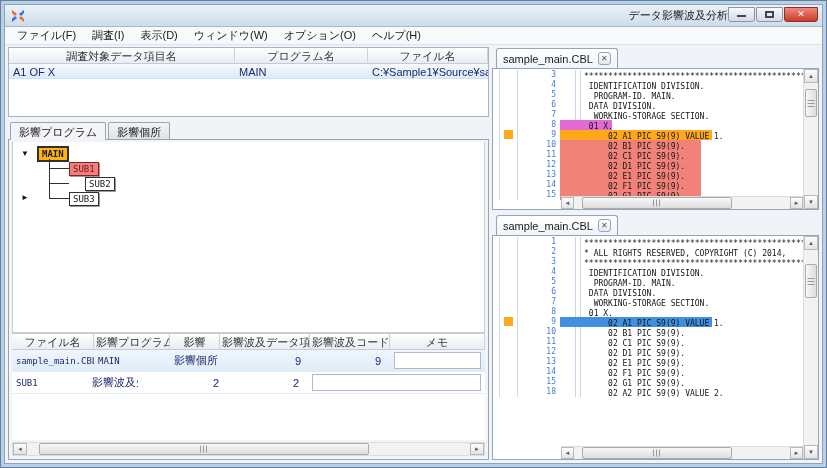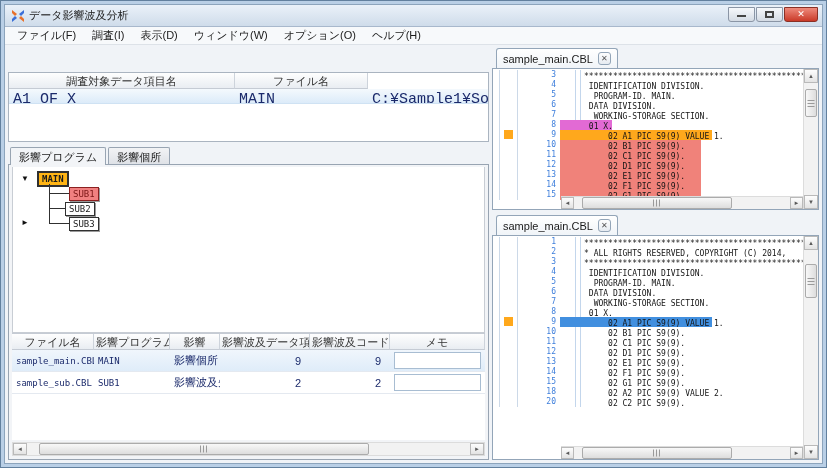--- a/index.html
+++ b/index.html
@@ -5,49 +5,49 @@
   * { margin:0; padding:0; box-sizing:border-box; }
   html,body { width:827px; height:468px; overflow:hidden; }
   body { font-family:"Liberation Sans","DejaVu Sans",sans-serif; font-size:11px; color:#1a1a1a; background:#fff; }
   .mono { font-family:"DejaVu Sans Mono","Liberation Mono",monospace; }
 
   
   .win { width:827px; height:468px; border:1px solid #62809e; background:#b9cfe6; padding:3px; }
   .win-inner { width:100%; height:100%; border:1px solid #8ca4bc; background:#f0f3f7; display:flex; flex-direction:column; overflow:hidden; }
 
   
-  .titlebar { height:22px; flex:0 0 22px; background:linear-gradient(#eaf1f9,#cfdcea); border-bottom:1px solid #a8b8cc; display:flex; align-items:center; padding:0 4px; }
+  .titlebar { height:22px; flex:0 0 22px; background:linear-gradient(#eaf1f9,#cfdcea); border-bottom:1px solid #a8b8cc; display:flex; align-items:center; padding:0 4px;text-align:right; }
   .app-icon { width:14px; height:14px; margin:0 4px 0 2px; }
   .title-text { font-size:11px; color:#1a1a1a; flex:1; }
   .win-controls { display:flex; gap:1px; align-items:flex-start; height:22px; padding-top:2px; }
   .wbtn { height:15px; border:1px solid #8a95a5; border-radius:0 0 3px 3px; background:linear-gradient(#f6f8fb,#d4dbe4); display:flex; align-items:center; justify-content:center; font-size:9px; color:#333; }
   .wbtn.min { width:27px; } .wbtn.max { width:27px; }
   .wbtn.close { width:34px; background:linear-gradient(#ee8a7c,#ca3a28); border-color:#8a3025; color:#fff; font-weight:bold; }
   .min-glyph { width:9px; height:3px; border-bottom:2px solid #444; margin-top:3px; }
   .max-glyph { width:9px; height:7px; border:2px solid #444; }
 
   
   .menubar { height:33px; flex:0 0 17px; background:#f7f9fb; border-bottom:1px solid #dde2e8; display:flex; align-items:center; padding-left:4px; }
   .menu-item { padding:1px 8px; font-size:11px; cursor:default; }
 
   
   .main { flex:1; display:flex; overflow:hidden; padding:2px 3px 3px 3px; gap:3px; }
-  .left-pane { flex:0 0 481px; display:flex; flex-direction:column; overflow:hidden;margin-top:25px; }
+  .left-pane { flex:0 0 481px; display:flex; flex-direction:column; overflow:hidden; }
   .right-pane { flex:1; display:flex; flex-direction:column; overflow:hidden; gap:4px; }
 
   
   .th { background:linear-gradient(#fefefe,#e9edf2); border-right:1px solid #cdd3db; border-bottom:1px solid #c5cbd4; text-align:center; padding:1px 2px; color:#333; font-size:11px; height:16px; overflow:hidden; white-space:nowrap; }
   .listbox { border:1px solid #aab4c0; background:#fff; }
 
   
   .target-box { flex:0 0 70px; display:flex; flex-direction:column; overflow:hidden; }
   .target-header, .trow { display:flex; }
   .target-header .th:nth-child(1){ width:226px; } .target-header .th:nth-child(2){ width:133px; } .target-header .th:nth-child(3){ flex:1; }
   .trow { height:15px; background:linear-gradient(#f4f9fd,#dcebf9); border-bottom:1px solid #cfe2f3; }
-  .trow .td { font-family:Liberation Mono, monospace; font-size:15px; color:#1b2a6b; padding:2px 4px; white-space:nowrap; overflow:hidden; }
+  .trow .td { font-family:Liberation Sans, sans-serif; font-size:11px; color:#1b2a6b; padding:2px 4px; white-space:nowrap; overflow:hidden; }
   .trow .td:nth-child(1){ width:226px; } .trow .td:nth-child(2){ width:133px; } .trow .td:nth-child(3){ flex:1; }
 
   
   .tabs { flex:0 0 18px; display:flex; align-items:flex-end; padding-left:2px; margin-top:4px; position:relative; z-index:2; }
   .tab { border:1px solid #98a4b2; border-bottom:none; border-radius:2px 2px 0 0; padding:2px 8px 2px 8px; font-size:11px; background:linear-gradient(#f2f3f5,#dfe2e7); margin-right:2px; height:17px; }
   .tab.active { background:#f2f4f7; height:18px; position:relative; top:1px; }
 
   
   .tab-panel { flex:1; border:1px solid #98a4b2; background:#f2f4f7; display:flex; flex-direction:column; overflow:hidden; padding:2px; }
   .caption-bar { flex:0 0 16px; background:#b9d0e8; text-align:center; font-size:11px; color:#1c2b3a; line-height:16px; margin:1px 1px 0 1px; }
@@ -142,20 +142,21 @@
         <div class="menu-item">ヘルプ(H)</div>
       </div>
 
     <div class="main">
 
       <div class="left-pane">
 
         <div class="target-box listbox">
           <div class="target-header">
               <div class="th">調査対象データ項目名</div>
+              <div class="th">プログラム名</div>
               <div class="th">ファイル名</div>
             </div>
           <div>
               <div class="trow">
                 <div class="td">A1 OF X</div>
                 <div class="td">MAIN</div>
                 <div class="td">C:¥Sample1¥Source¥sampl</div>
               </div>
             </div>
         </div>
@@ -166,21 +167,21 @@
           </div>
 
         <div class="tab-panel">
 
           <div class="tree-canvas">
             <div class="expander" style="left:8px; top:7px;">▼</div>
             <div class="node root" style="left:24px; top:4px;">MAIN</div>
           <div class="tline" style="left: 36px; top: 26px; width: 20px; height: 1px;"></div>
               <div class="node impacted" style="left: 56px; top: 20px;">SUB1</div>
               <div class="tline" style="left: 36px; top: 41px; width: 20px; height: 1px;"></div>
-              <div class="node " style="left: 52px; top: 35px;">SUB2</div>
+              <div class="node " style="left: 72px; top: 35px;">SUB2</div>
               <div class="expander" style="left: 8px; top: 51px;">►</div>
               <div class="tline" style="left: 36px; top: 56px; width: 20px; height: 1px;"></div>
               <div class="node " style="left: 56px; top: 50px;">SUB3</div>
               <div class="tline" style="left: 36px; top: 17px; width: 1px; height: 39px;"></div>
             </div>
 
           <div class="impact-box">
             <div class="impact-header">
                 <div class="th col-file">ファイル名</div>
                 <div class="th col-prog">影響プログラム名</div>
@@ -194,21 +195,20 @@
                   <div class="ic mono col-file">sample_main.CBL</div>
                   <div class="ic mono col-prog">MAIN</div>
                   <div class="ic col-imp">影響個所</div>
                   <div class="ic num col-item">9</div>
                   <div class="ic num col-code">9</div>
                   <div class="ic col-memo">
                     <div class="memo-box"></div>
                   </div>
                 </div>
                 <div class="irow">
-                  <div class="ic mono col-file">sample_sub.CBL</div>
                   <div class="ic mono col-prog">SUB1</div>
                   <div class="ic col-imp">影響波及先</div>
                   <div class="ic num col-item">2</div>
                   <div class="ic num col-code">2</div>
                   <div class="ic col-memo">
                     <div class="memo-box"></div>
                   </div>
                 </div>
               </div>
             <div class="impact-empty"></div>
@@ -439,26 +439,20 @@
                   <div class="gut2"></div>
                   <div class="lineno">15</div>
                   <div class="code-cell"><div class="cguide" style="left: 15px;"></div><div class="cguide" style="left: 20px;"></div><span class="code-text">     02 G1 PIC S9(9).</span></div>
                 </div>
                 <div class="code-line">
                   <div class="gut1"></div>
                   <div class="gut2"></div>
                   <div class="lineno">18</div>
                   <div class="code-cell"><div class="cguide" style="left: 15px;"></div><div class="cguide" style="left: 20px;"></div><span class="code-text">     02 A2 PIC S9(9) VALUE 2.</span></div>
                 </div>
-                <div class="code-line">
-                  <div class="gut1"></div>
-                  <div class="gut2"></div>
-                  <div class="lineno">20</div>
-                  <div class="code-cell"><div class="cguide" style="left: 15px;"></div><div class="cguide" style="left: 20px;"></div><span class="code-text">     02 C2 PIC S9(9).</span></div>
-                </div>
               </div>
             <div class="vscroll">
               <div class="sb-btn vert">▲</div>
               <div class="vtrack">
                 <div class="vthumb" style="top:14px; height:34px;">
                     <div class="grip-v"></div>
                   </div>
               </div>
               <div class="sb-btn vert">▼</div>
             </div>

